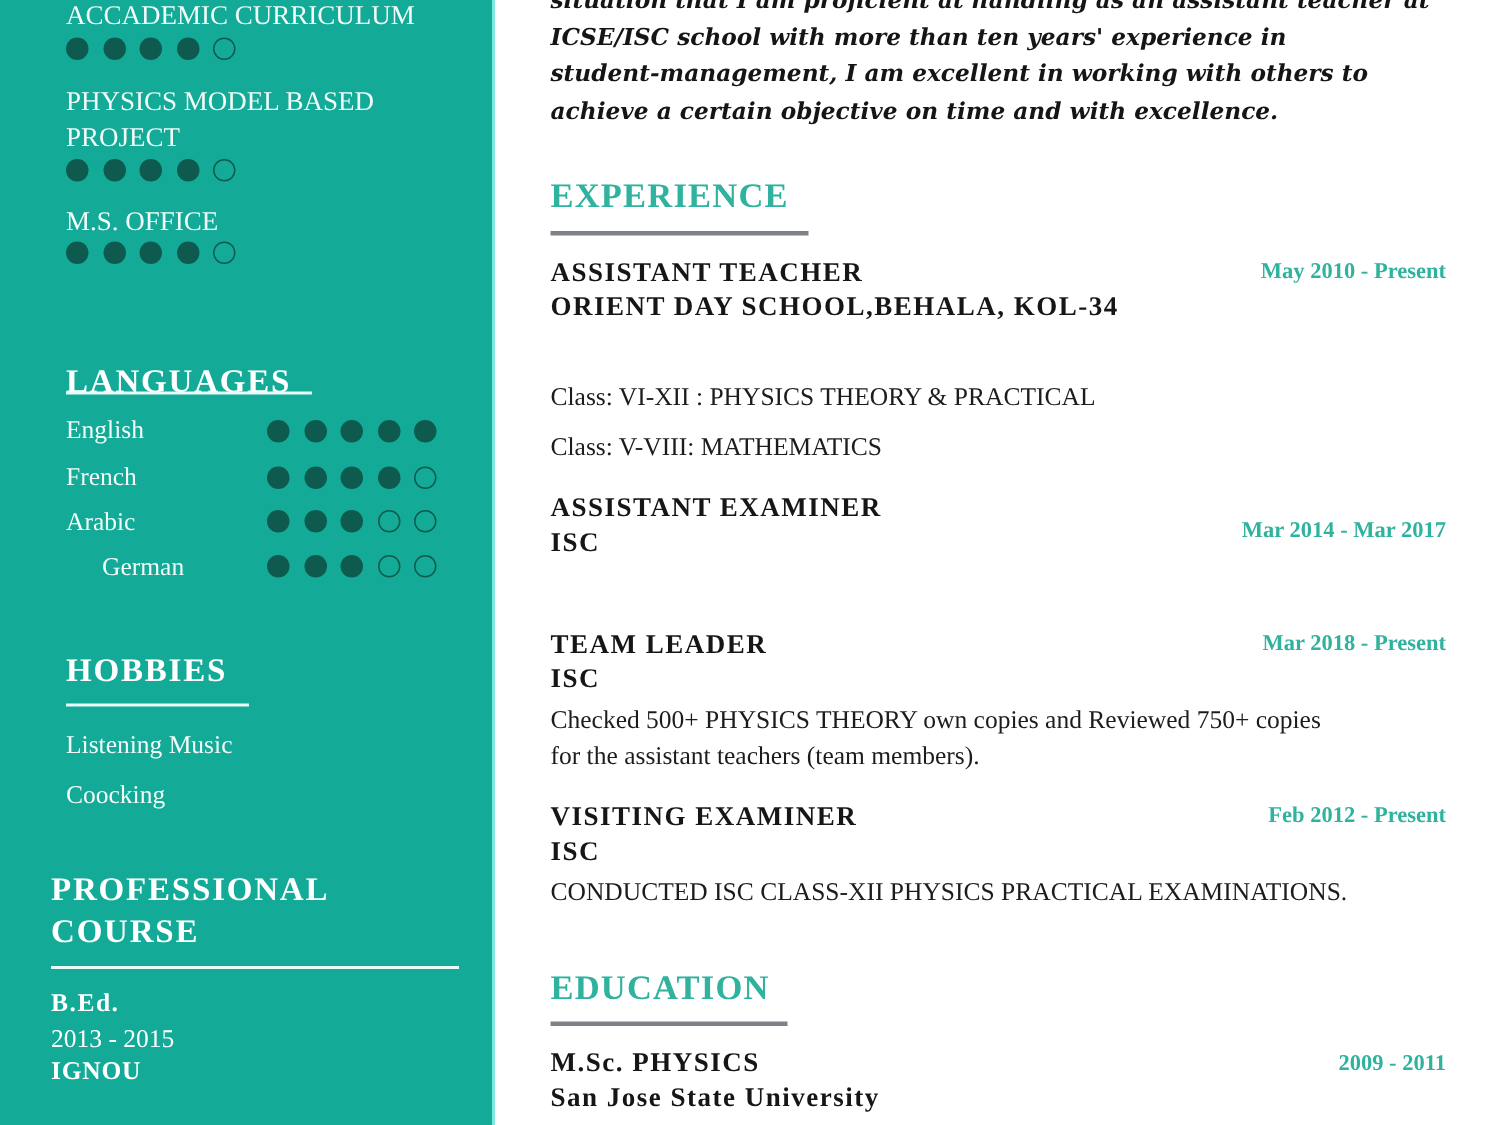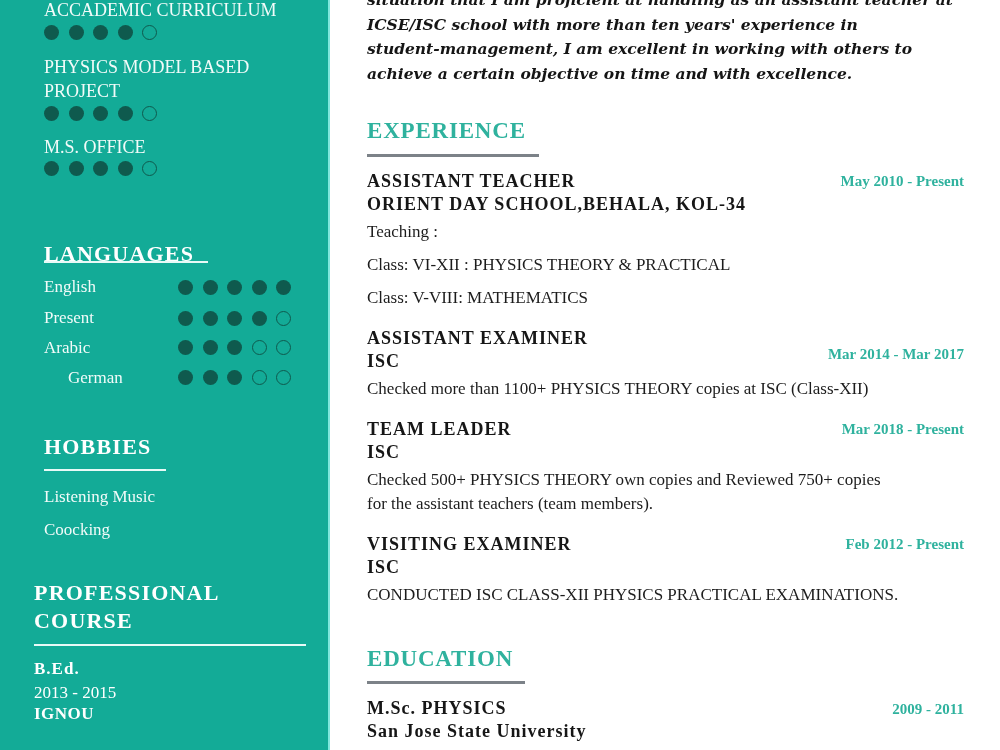--- a/index.html
+++ b/index.html
@@ -109,21 +109,21 @@
 
   <div class="lang-label" style="top:277px;">English</div>
   <div class="dots" style="left:178px; top:280px;">
     <span class="dot"></span>
     <span class="dot"></span>
     <span class="dot"></span>
     <span class="dot"></span>
     <span class="dot"></span>
   </div>
 
-  <div class="lang-label" style="top:308px;">Present</div>
+  <div class="lang-label" style="top:308px;">French</div>
   <div class="dots" style="left:178px; top:311px;">
     <span class="dot"></span>
     <span class="dot"></span>
     <span class="dot"></span>
     <span class="dot"></span>
     <span class="dot empty"></span>
   </div>
 
   <div class="lang-label" style="top:338px;">Arabic</div>
   <div class="dots" style="left:178px; top:340px;">
@@ -163,28 +163,26 @@
     <div>student-management, I am excellent in working with others to</div>
     <div>achieve a certain objective on time and with excellence.</div>
   </div>
 
   <div class="main-heading" style="top:118px;">EXPERIENCE</div>
   <div class="main-rule" style="top:154px; width:172px;"></div>
 
   <div class="job-title" style="top:171px;">ASSISTANT TEACHER</div>
   <div class="job-date" style="top:173px;">May 2010 - Present</div>
   <div class="job-org" style="top:194px;">ORIENT DAY SCHOOL,BEHALA, KOL-34</div>
-  <div class="job-text" style="top:220px;">Teaching :</div>
   <div class="job-text" style="top:253px;">Class: VI-XII : PHYSICS THEORY &amp; PRACTICAL</div>
   <div class="job-text" style="top:286px;">Class: V-VIII: MATHEMATICS</div>
 
   <div class="job-title" style="top:328px;">ASSISTANT EXAMINER</div>
   <div class="job-date" style="top:346px;">Mar 2014 - Mar 2017</div>
   <div class="job-org" style="top:351px;">ISC</div>
-  <div class="job-text" style="top:377px;">Checked more than 1100+ PHYSICS THEORY copies at ISC (Class-XII)</div>
 
   <div class="job-title" style="top:419px;">TEAM LEADER</div>
   <div class="job-date" style="top:421px;">Mar 2018 - Present</div>
   <div class="job-org" style="top:442px;">ISC</div>
   <div class="job-text" style="top:468px;">Checked 500+ PHYSICS THEORY own copies and Reviewed 750+ copies</div>
   <div class="job-text" style="top:492px;">for the assistant teachers (team members).</div>
 
   <div class="job-title" style="top:534px;">VISITING EXAMINER</div>
   <div class="job-date" style="top:536px;">Feb 2012 - Present</div>
   <div class="job-org" style="top:557px;">ISC</div>

